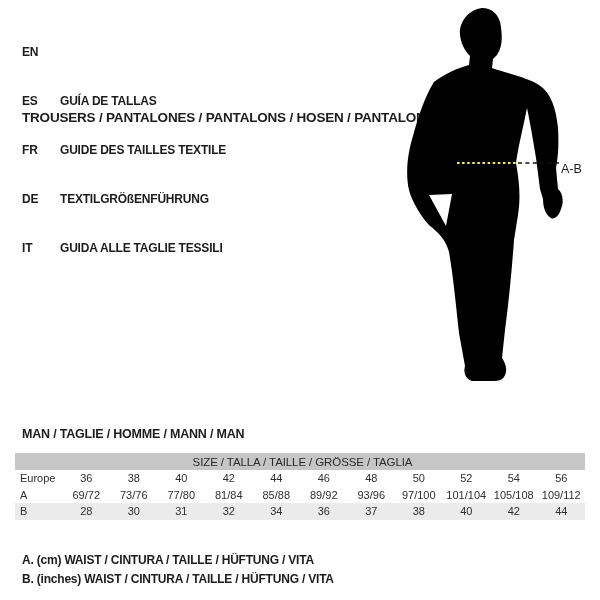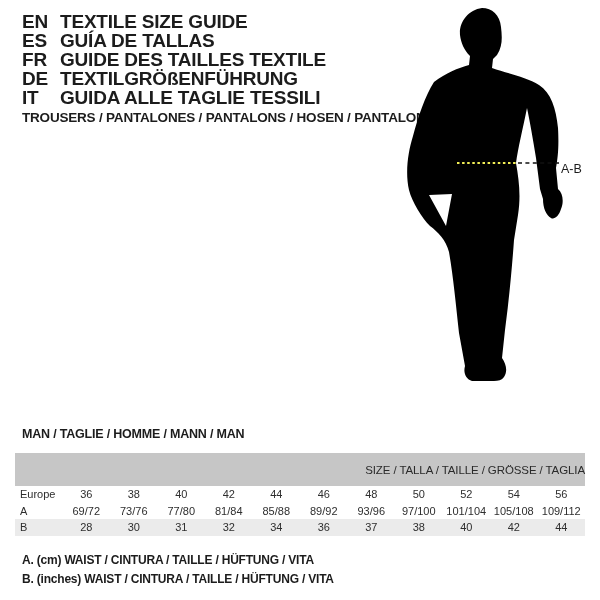--- a/index.html
+++ b/index.html
@@ -3,53 +3,52 @@
 <meta charset="utf-8">
 <style>
   html,body { margin:0; padding:0; background:#ffffff; }
   .canvas {
     position:relative; width:600px; height:600px; background:#ffffff;
     font-family:"Liberation Sans", sans-serif; color:#1c1c1c; overflow:hidden;
   }
 
   
   .lang-block { position:absolute; left:22px; top:12px; }
-  .lang-row { display:flex; align-items:center; height:19.2px; font-weight:700; font-size:19px; letter-spacing:-0.2px; }
+  .lang-row { display:flex; align-items:center; height:19.2px; font-weight:700; font-size:12px; letter-spacing:-0.2px;margin-top:30px; }
   .lang-code { width:38px; flex:0 0 38px; }
 
   
   .garment-heading { position:absolute; left:22px; top:110px; font-weight:700; font-size:13.5px; letter-spacing:-0.2px; }
   .section-heading { position:absolute; left:22px; top:427px; font-weight:700; font-size:12.5px; letter-spacing:-0.2px; }
 
   
   .figure-wrap { position:absolute; left:400px; top:0; width:200px; height:390px; }
   .measure-label { position:absolute; left:561px; top:156px; font-size:12.5px; font-weight:400; color:#1c1c1c;margin-top:6px; }
 
   
   .size-table { position:absolute; left:15px; top:453px; width:570px; border-collapse:collapse; table-layout:fixed; font-size:11px; color:#2e2e2e; }
   .size-table th {
-    background:#c6c6c6; text-align:right; font-weight:400; font-size:11.5px;
-    height:33px; padding:0 0 0 5px; letter-spacing:-0.1px; color:#2a2a2a;
+    background:#c6c6c6; text-align:center; font-weight:400; font-size:11.5px;
+    height:17px; padding:0 0 0 5px; letter-spacing:-0.1px; color:#2a2a2a;
   }
   .size-table td { height:16.5px; padding:0; text-align:center; font-weight:400;margin-top:12px; }
   .size-table td.row-label { text-align:left; padding-left:5px; width:65px; }
   .size-table tr.alt td { background:#ebebeb; }
 
   
   .footnotes { position:absolute; left:22px; top:551px; font-weight:700; font-size:12px; line-height:18.5px; letter-spacing:-0.2px; }
 </style>
 </head>
 <body>
 
 <div class="canvas">
 
   <div class="lang-block">
     <div class="lang-row">
       <span class="lang-code">EN</span>
-      <span class="lang-label">TEXTILE SIZE GUIDE</span>
     </div>
     <div class="lang-row">
       <span class="lang-code">ES</span>
       <span class="lang-label">GUÍA DE TALLAS</span>
     </div>
     <div class="lang-row">
       <span class="lang-code">FR</span>
       <span class="lang-label">GUIDE DES TAILLES TEXTILE</span>
     </div>
     <div class="lang-row">

